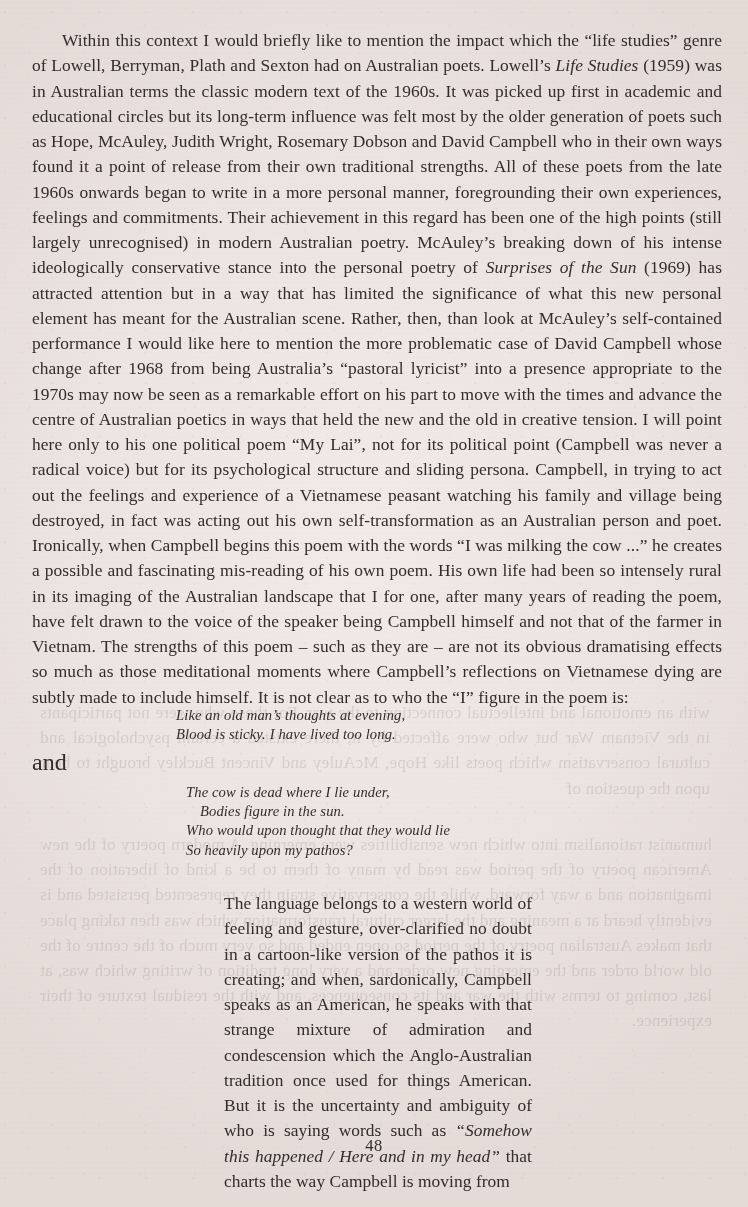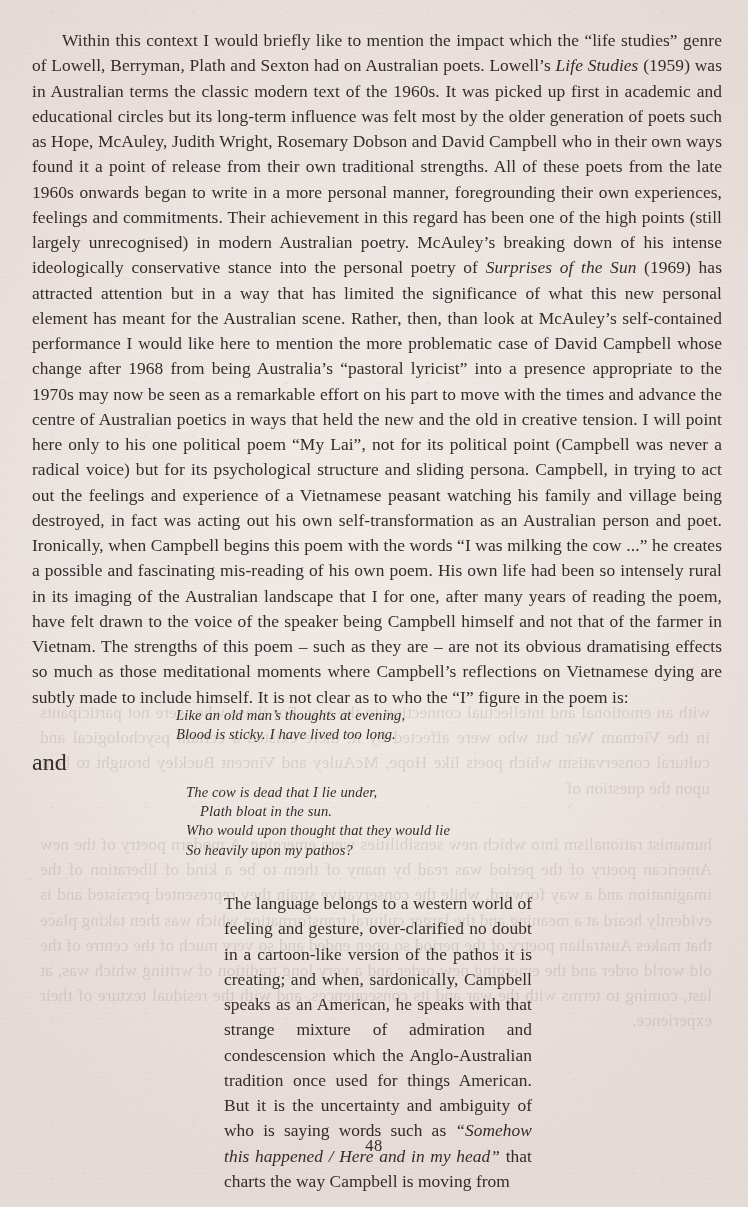--- a/index.html
+++ b/index.html
@@ -156,22 +156,22 @@
 
   <div class="body-col">
     <p class="indent"><span>Within this context I would briefly like to mention the impact which the “life studies” genre of Lowell, Berryman, Plath and Sexton had on Australian poets. Lowell’s</span> <i>Life Studies</i> <span>(1959) was in Australian terms the classic modern text of the 1960s. It was picked up first in academic and educational circles but its long-term influence was felt most by the older generation of poets such as Hope, McAuley, Judith Wright, Rosemary Dobson and David Campbell who in their own ways found it a point of release from their own traditional strengths. All of these poets from the late 1960s onwards began to write in a more personal manner, foregrounding their own experiences, feelings and commitments. Their achievement in this regard has been one of the high points (still largely unrecognised) in modern Australian poetry. McAuley’s breaking down of his intense ideologically conservative stance into the personal poetry of</span> <i>Surprises of the Sun</i> <span>(1969) has attracted attention but in a way that has limited the significance of what this new personal element has meant for the Australian scene. Rather, then, than look at McAuley’s self-contained performance I would like here to mention the more problematic case of David Campbell whose change after 1968 from being Australia’s “pastoral lyricist” into a presence appropriate to the 1970s may now be seen as a remarkable effort on his part to move with the times and advance the centre of Australian poetics in ways that held the new and the old in creative tension. I will point here only to his one political poem “My Lai”, not for its political point (Campbell was never a radical voice) but for its psychological structure and sliding persona. Campbell, in trying to act out the feelings and experience of a Vietnamese peasant watching his family and village being destroyed, in fact was acting out his own self-transformation as an Australian person and poet. Ironically, when Campbell begins this poem with the words “I was milking the cow ...” he creates a possible and fascinating mis-reading of his own poem. His own life had been so intensely rural in its imaging of the Australian landscape that I for one, after many years of reading the poem, have felt drawn to the voice of the speaker being Campbell himself and not that of the farmer in Vietnam. The strengths of this poem – such as they are – are not its obvious dramatising effects so much as those meditational moments where Campbell’s reflections on Vietnamese dying are subtly made to include himself. It is not clear as to who the “I” figure in the poem is:</span></p>
   </div>
 
   <div class="verse verse-1"><span>Like an old man’s thoughts at evening,</span>
 <span>Blood is sticky. I have lived too long.</span></div>
 
   <div class="conn">and</div>
 
-  <div class="verse verse-2"><span>The cow is dead that I lie under,</span>
-<span class="ind"></span><span>Plath bloat in the sun.</span>
+  <div class="verse verse-2"><span>The cow is dead where I lie under,</span>
+<span class="ind"></span><span>Bodies figure in the sun.</span>
 <span>Who would upon thought that they would lie</span>
 <span>So heavily upon my pathos?</span></div>
 
   <div class="narrow-col">
     <p><span>The language belongs to a western world of feeling and gesture, over-clarified no doubt in a cartoon-like version of the pathos it is creating; and when, sardonically, Campbell speaks as an American, he speaks with that strange mixture of admiration and condescension which the Anglo-Australian tradition once used for things American. But it is the uncertainty and ambiguity of who is saying words such as</span> <i>“Somehow this happened / Here and in my head”</i> <span>that charts the way Campbell is moving from</span></p>
   </div>
 
   <div class="folio">48</div>
 
   <div class="streaks"></div>

